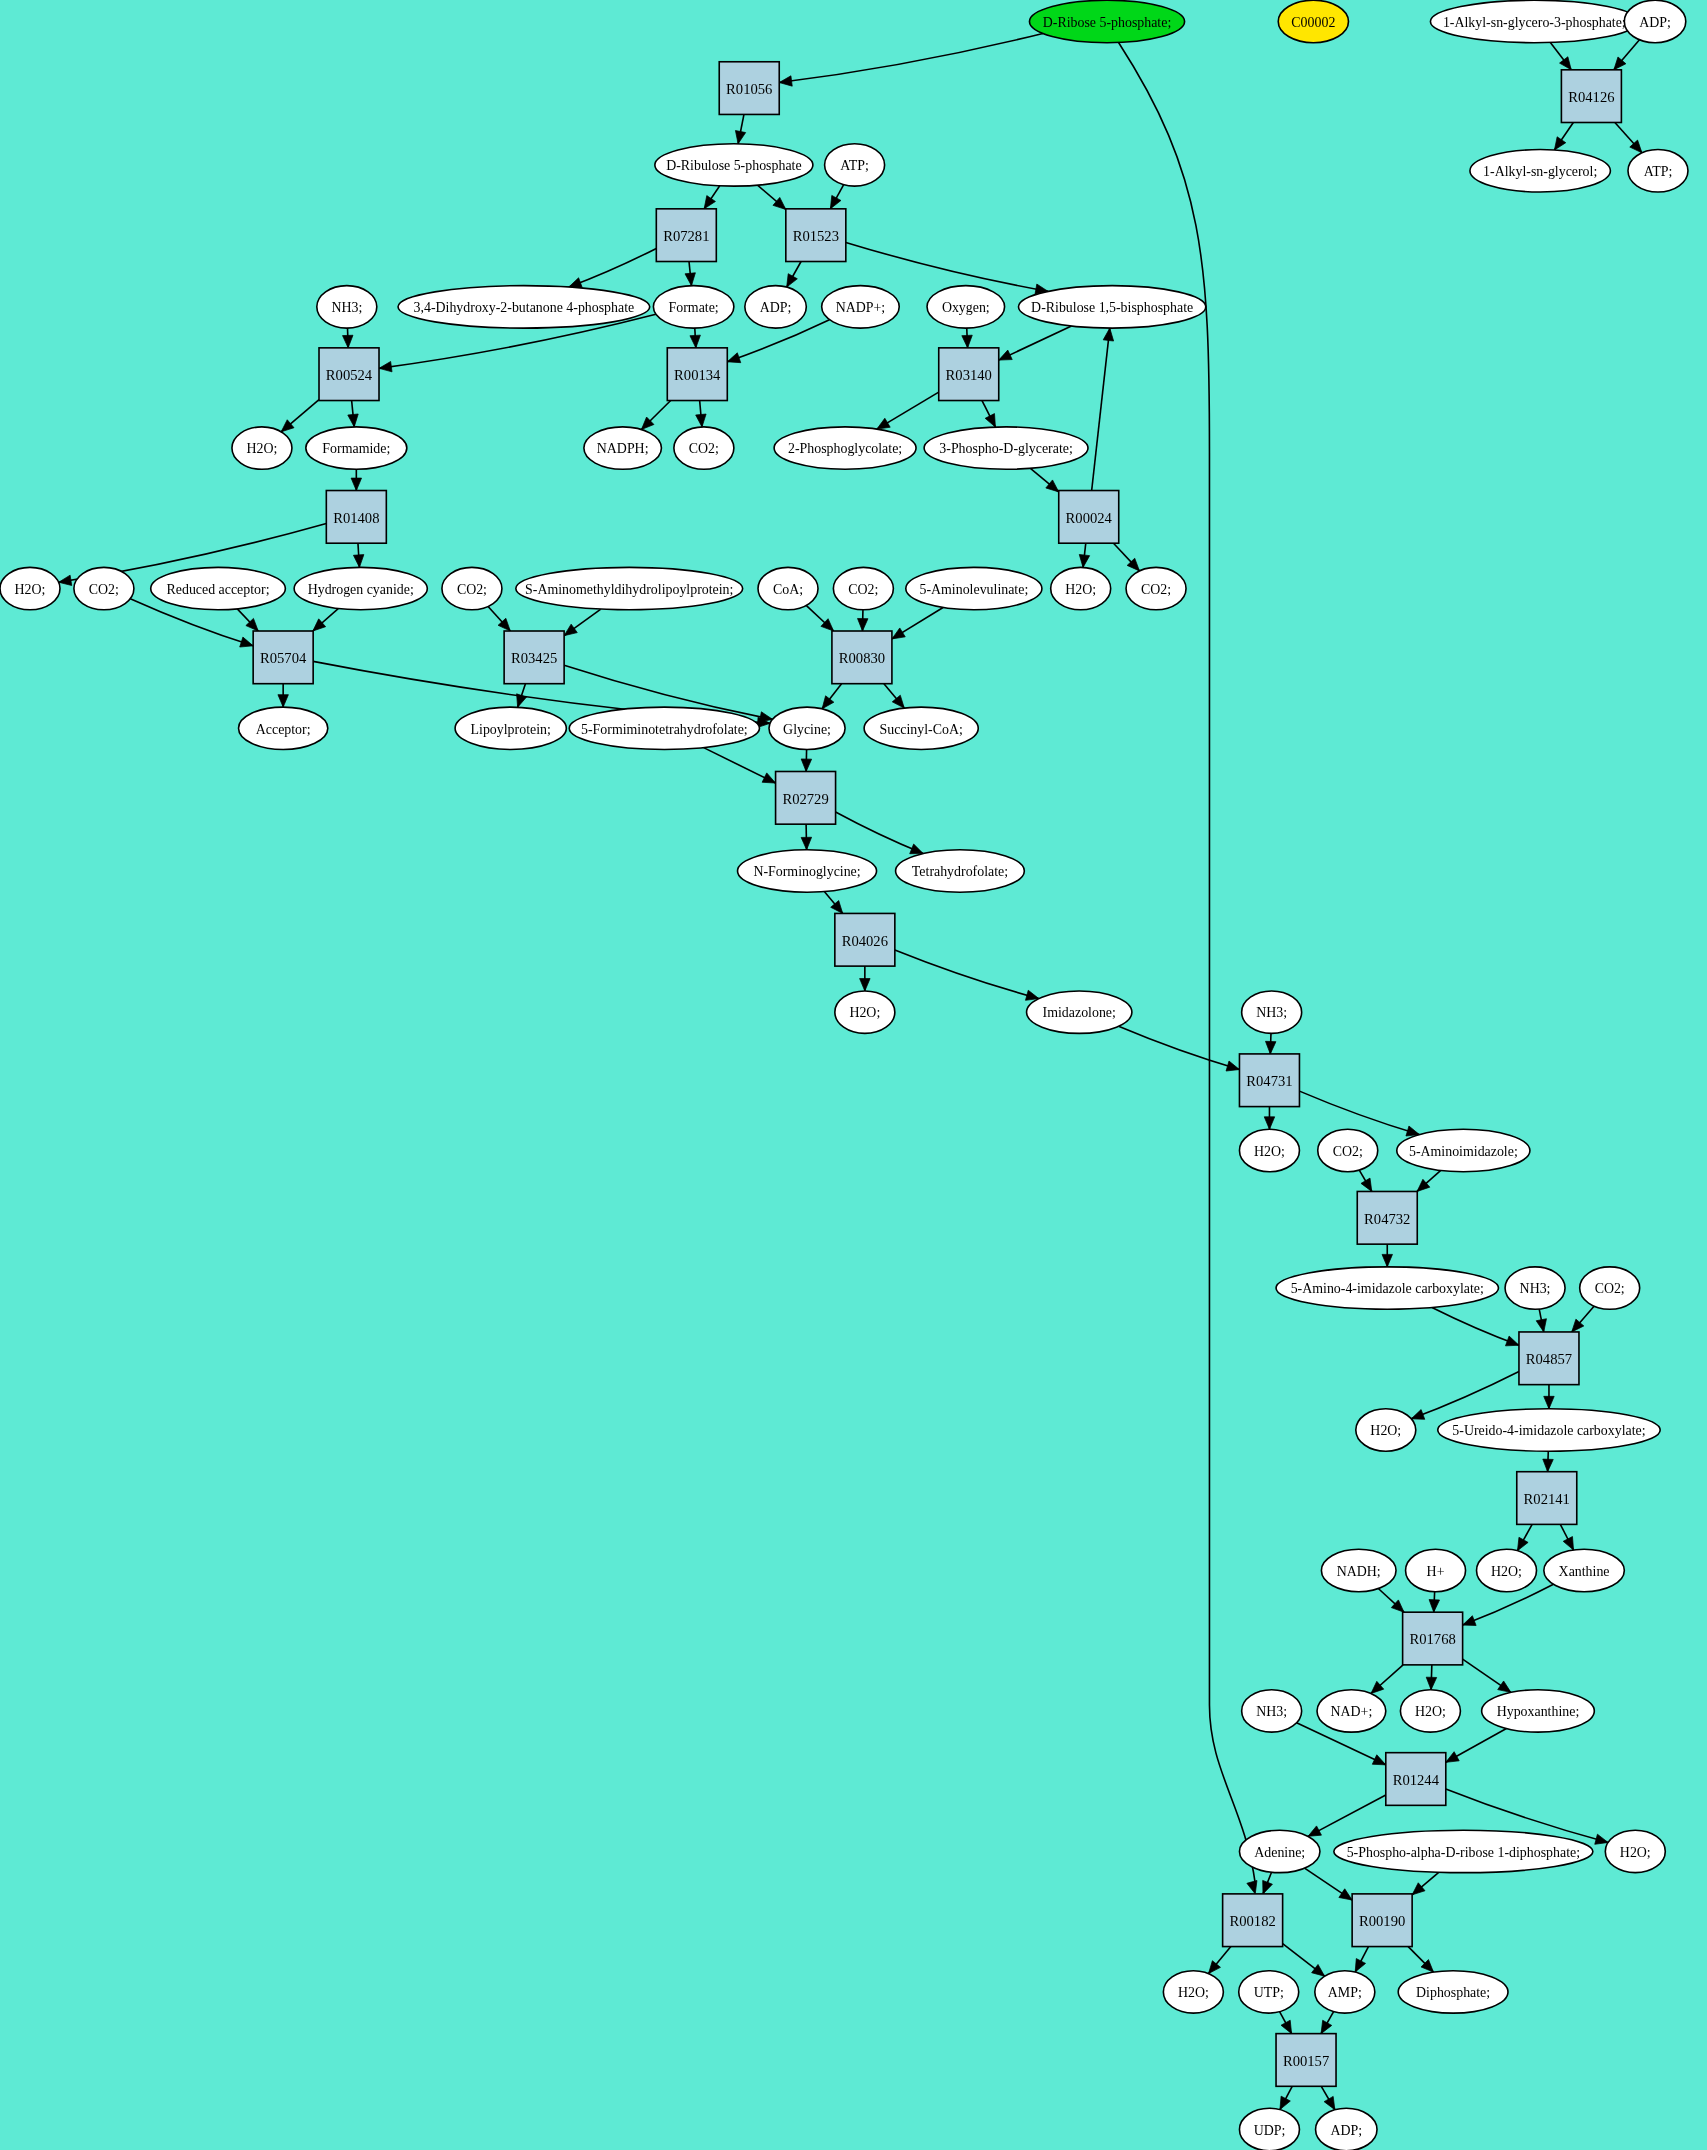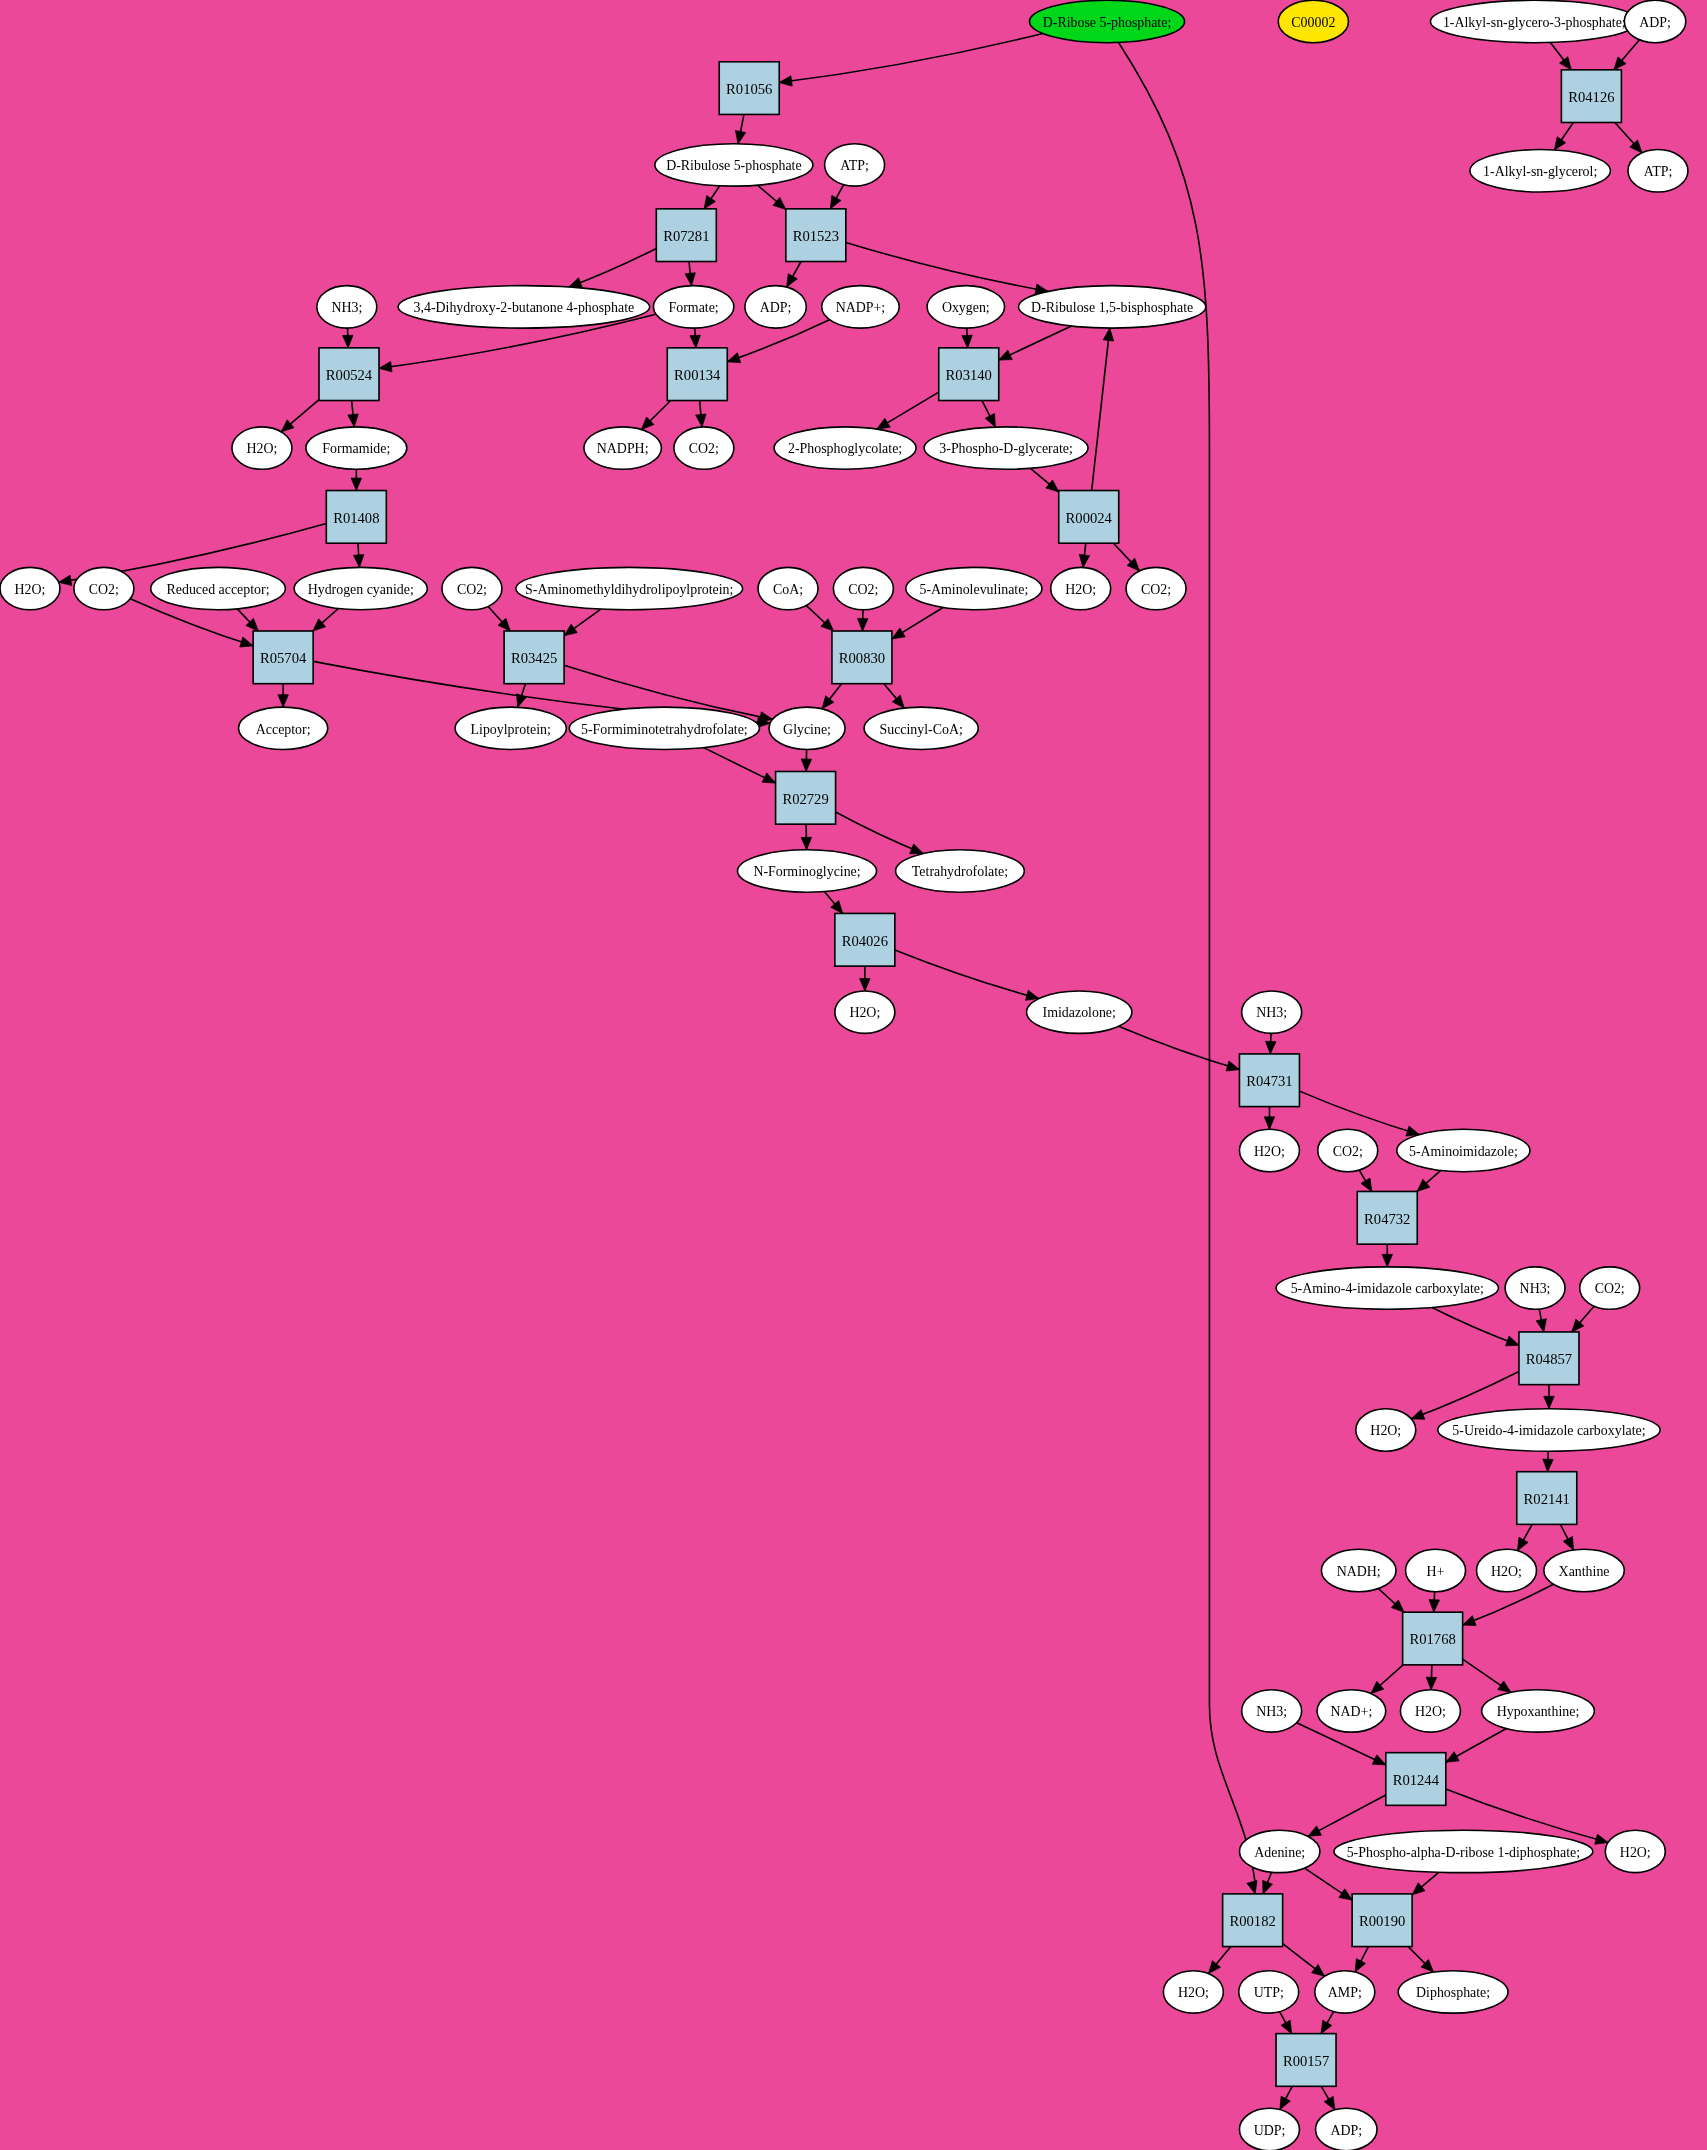--- a/index.html
+++ b/index.html
@@ -8,21 +8,21 @@
     padding: 0;
     background: #ffffff;
   }
   body {
     font-family: "Liberation Serif", "DejaVu Serif", serif;
   }
   #graph-root {
     position: relative;
     width: 1707px;
     height: 2151px;
-    background: #ec4899;
+    background: #5eead4;
     overflow: hidden;
   }
   svg#pathway-svg {
     display: block;
     width: 1707px;
     height: 2151px;
   }
   .node-ellipse {
     fill: #ffffff;
     stroke: #000000;

